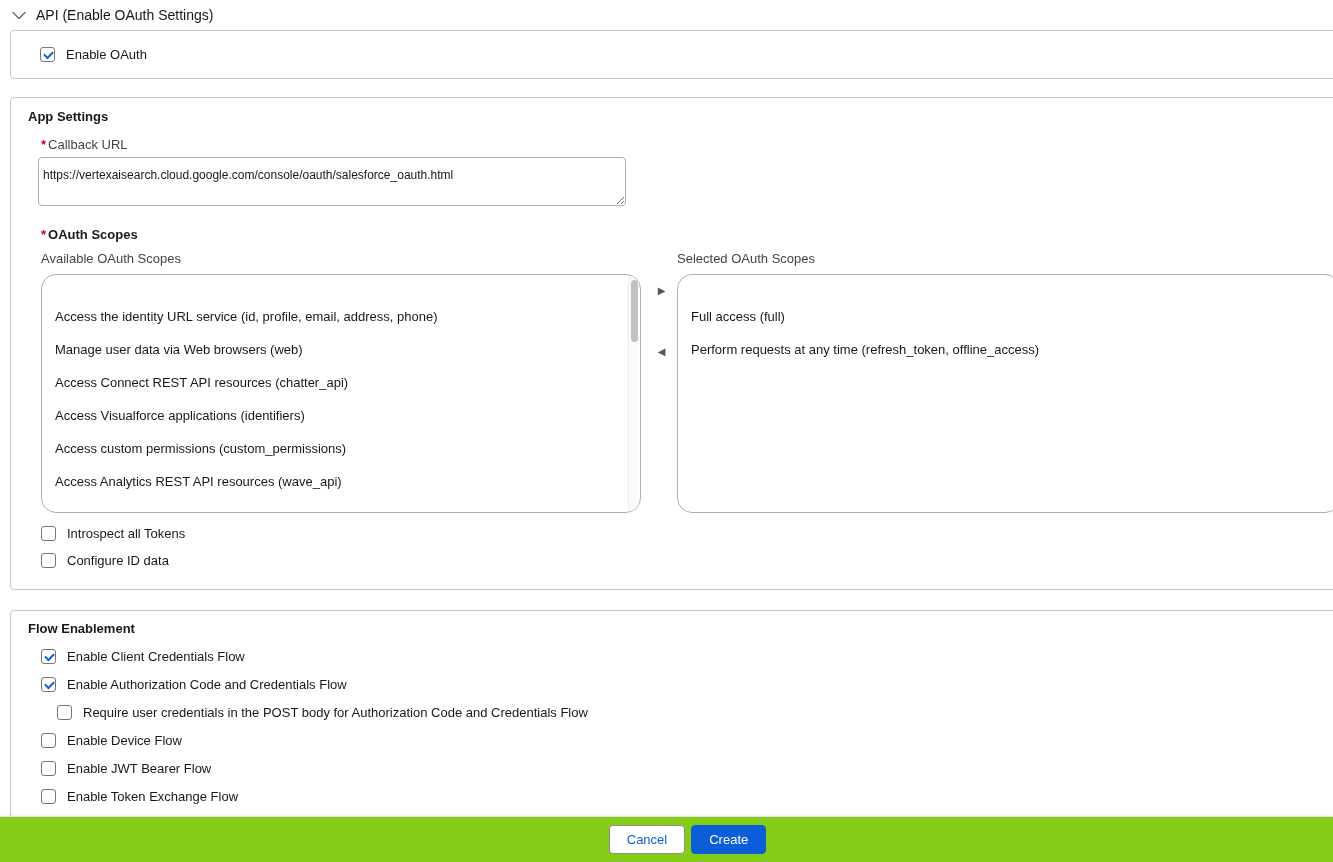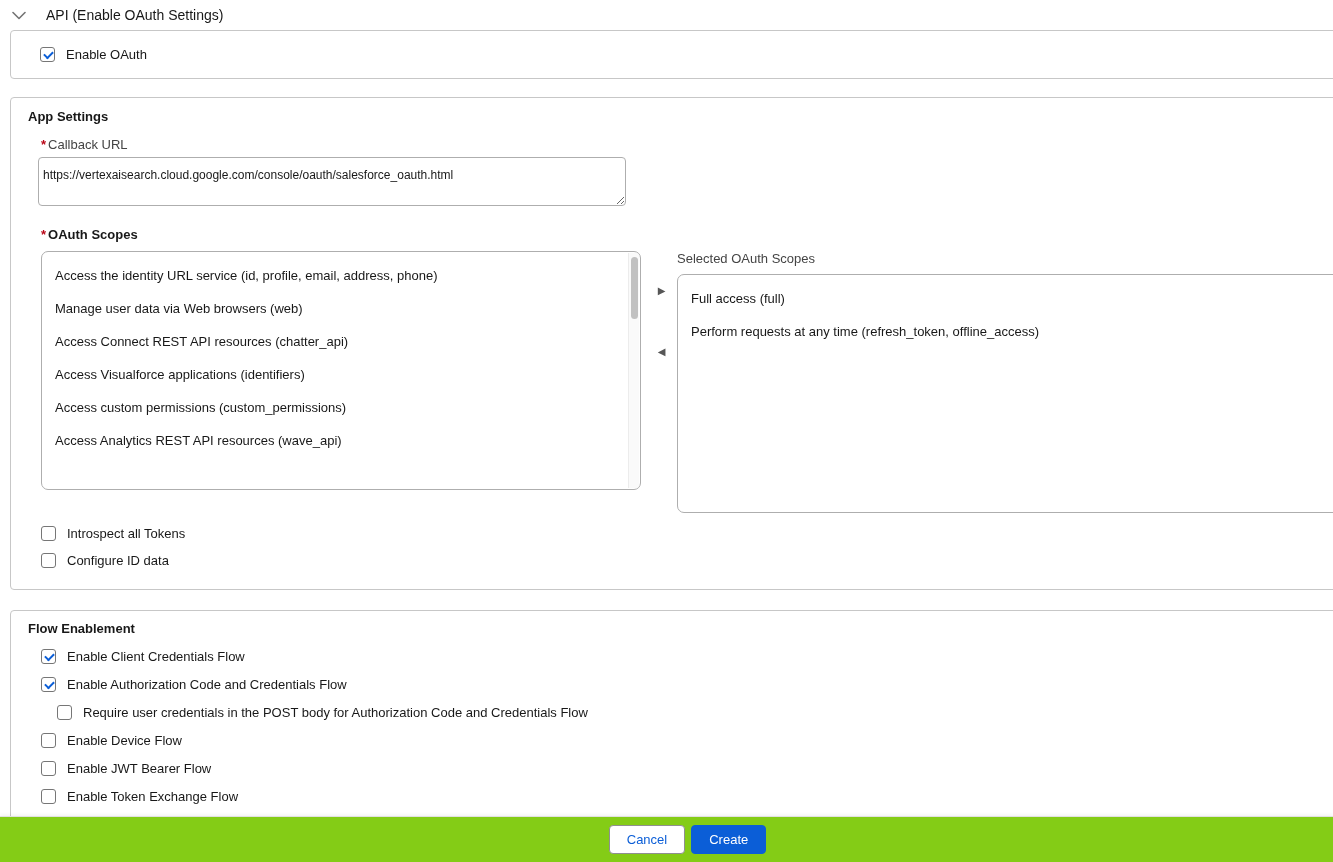--- a/index.html
+++ b/index.html
@@ -15,21 +15,21 @@
   html,body{margin:0;padding:0;}
   body{
     width:1333px;height:862px;
     background:#ffffff;
     font-family:"Liberation Sans", sans-serif;
     font-size:13px;color:var(--text);
     overflow:hidden;position:relative;
   }
   
   .section-header{
-    height:30px;display:flex;align-items:center;gap:20px;padding-left:12px;text-align:center;
+    height:30px;display:flex;align-items:center;gap:10px;padding-left:12px;text-align:center;
   }
   .section-header .title{font-size:14px;color:var(--text);}
   .chev{display:flex;align-items:center;}
   
   .card{
     margin-left:10px;margin-right:-8px;
     border:1px solid var(--card-border);
     border-radius:4px;background:#fff;
   }
   .card-oauth{height:49px;display:flex;align-items:center;gap:11px;padding-left:29px;}
@@ -47,22 +47,22 @@
     border:1px solid var(--input-border);border-radius:4px;
     padding:9px 4px;font-family:"Liberation Sans", sans-serif;
     font-size:12px;color:var(--text);resize:both;outline:none;line-height:1.4;
   }
   
   .scopes-title{margin-top:21px;margin-bottom:9px;}
   .dual-list{display:flex;margin-left:13px;align-items:flex-start;}
   .list-col{display:flex;flex-direction:column;}
   .list-col .col-label{color:var(--label);margin-bottom:8px;}
   .listbox{
-    border:1px solid var(--input-border);border-radius:7px;
-    height:239px;position:relative;overflow:hidden;background:#fff;padding-top:7px;
+    border:1px solid var(--input-border);border-radius:15px;
+    height:239px;position:relative;overflow:hidden;background:#fff;padding-top:25px;
   }
   .list-available{width:600px;}
   .list-selected{width:663px;text-align:right;}
   .scope-item{height:33px;display:flex;align-items:center;padding-left:13px;color:var(--text);cursor:default;}
   .scrollbar{
     position:absolute;top:1px;bottom:1px;right:1px;width:11px;
     background:#fafafa;border-left:1px solid #ececec;border-radius:0 3px 3px 0;
   }
   .scroll-thumb{
     position:absolute;top:4px;left:2px;width:7px;height:62px;
@@ -134,20 +134,21 @@
   </div>
   <textarea class="url-input" spellcheck="false" style="">https://vertexaisearch.cloud.google.com/console/oauth/salesforce_oauth.html</textarea>
 
   <div class="field-label bold scopes-title">
     <span class="req">*</span>
     <span>OAuth Scopes</span>
   </div>
 
   <div class="dual-list">
     <div class="list-col">
+      <div class="col-label">Available OAuth Scopes</div>
       <div class="listbox list-available">
 
         <div class="scrollbar">
           <div class="scroll-thumb"></div>
         </div>
 
           <div class="scope-item">Access the identity URL service (id, profile, email, address, phone)</div>
 
           <div class="scope-item">Manage user data via Web browsers (web)</div>
 

